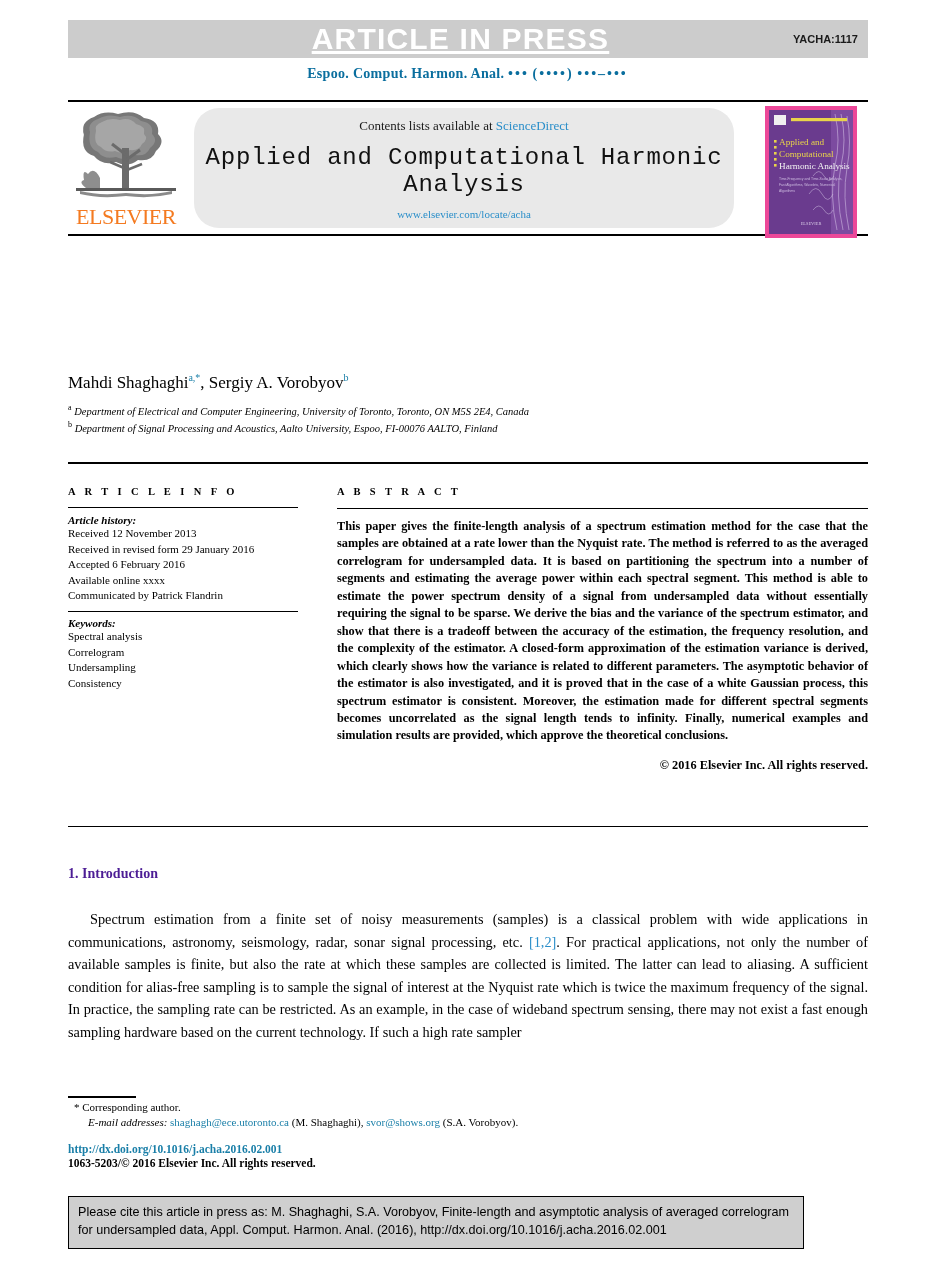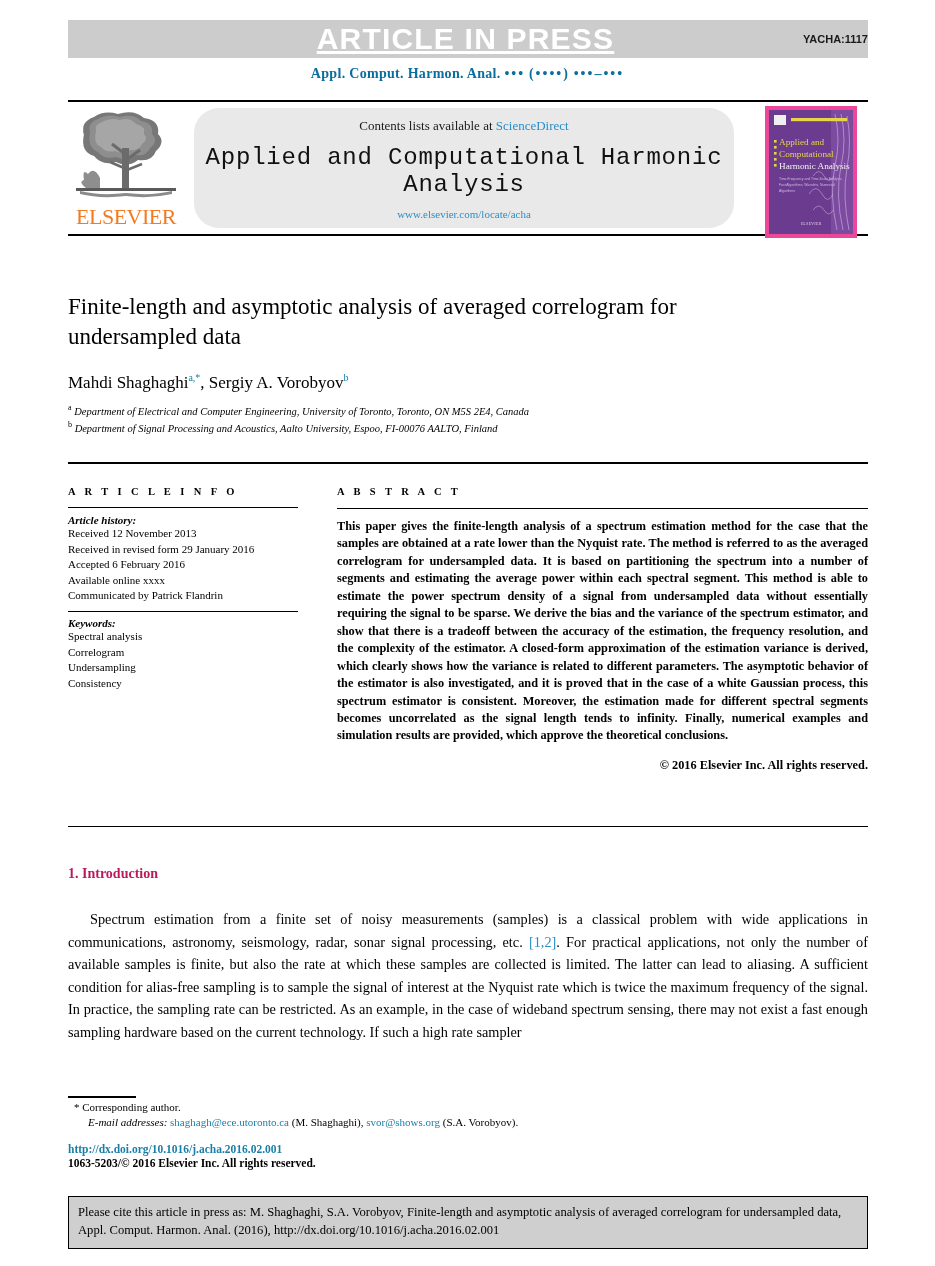--- a/index.html
+++ b/index.html
@@ -44,20 +44,21 @@
     letter-spacing: 1.2px;
     line-height: 1;
     padding-left: 60px;
     text-decoration: underline;
   }
   .aip-code {
     color: #1a1a1a;
     font-family: "Liberation Sans", sans-serif;
     font-weight: bold;
     font-size: 11px;
+    padding-right: 10px;
     white-space: nowrap;
   }
 
   
   .jref {
     position: absolute;
     left: 0;
     top: 66px;
     width: 935px;
     text-align: center;
@@ -273,21 +274,21 @@
   }
 
   
   .intro-head {
     position: absolute;
     left: 68px;
     top: 866px;
     font-family: "Liberation Serif", serif;
     font-weight: bold;
     font-size: 14px;
-    color: #be185d;
+    color: #4c1d95;
   }
   .intro-body {
     position: absolute;
     left: 68px;
     top: 908px;
     width: 800px;
     font-family: "Liberation Serif", serif;
     font-size: 14.3px;
     line-height: 1.58;
     text-align: justify;
@@ -341,43 +342,43 @@
     font-weight: bold;
     font-size: 11.5px;
     color: #000;
   }
 
   
   .cite-box {
     position: absolute;
     left: 68px;
     top: 1196px;
-    width: 800px;
+    width: 736px;
     background: #cfcfcf;
     border: 1.5px solid #000;
     box-sizing: border-box;
     padding: 7px 9px 8px 9px;
-    font-family: Liberation Serif, serif;
+    font-family: Liberation Sans, sans-serif;
     font-size: 12.6px;
     line-height: 1.42;
     color: #000;
   }
 </style>
 </head>
 <body>
 
 <div class="page">
 
   <div class="aip-band">
     <div class="aip-text">ARTICLE IN PRESS</div>
     <div class="aip-code">YACHA:1117</div>
   </div>
 
   <div class="jref">
-    <span>Appl. Comput. Harmon. Anal.</span>
+    <span>Espoo. Comput. Harmon. Anal.</span>
     <span class="dots">•••</span>
     <span class="dots">(••••)</span>
     <span class="dots">•••–•••</span>
   </div>
 
   <div class="masthead">
     <div class="rule-top"></div>
     <div class="rule-bottom"></div>
 
     <div class="elsevier-logo">
@@ -440,21 +441,20 @@
           <rect x="5" y="36" width="2.6" height="2.6"></rect>
           <rect x="5" y="42" width="2.6" height="2.6"></rect>
           <rect x="5" y="48" width="2.6" height="2.6"></rect>
           <rect x="5" y="54" width="2.6" height="2.6"></rect>
         </g>
         <text x="42" y="115" fill="#d8cae6" font-family="Liberation Serif, serif" font-size="4.4" text-anchor="middle">ELSEVIER</text>
       </svg>
     </div>
   </div>
 
-  <div class="paper-title">Finite-length and asymptotic analysis of averaged correlogram for undersampled data</div>
 
   <div class="authors">Mahdi Shaghaghi<sup>a,*</sup>, Sergiy A. Vorobyov<sup>b</sup></div>
 
   <div class="affils">
     <div class="affil-row">
       <sup>a</sup>
       <span>Department of Electrical and Computer Engineering, University of Toronto, Toronto, ON M5S 2E4, Canada</span>
     </div>
     <div class="affil-row">
       <sup>b</sup>

